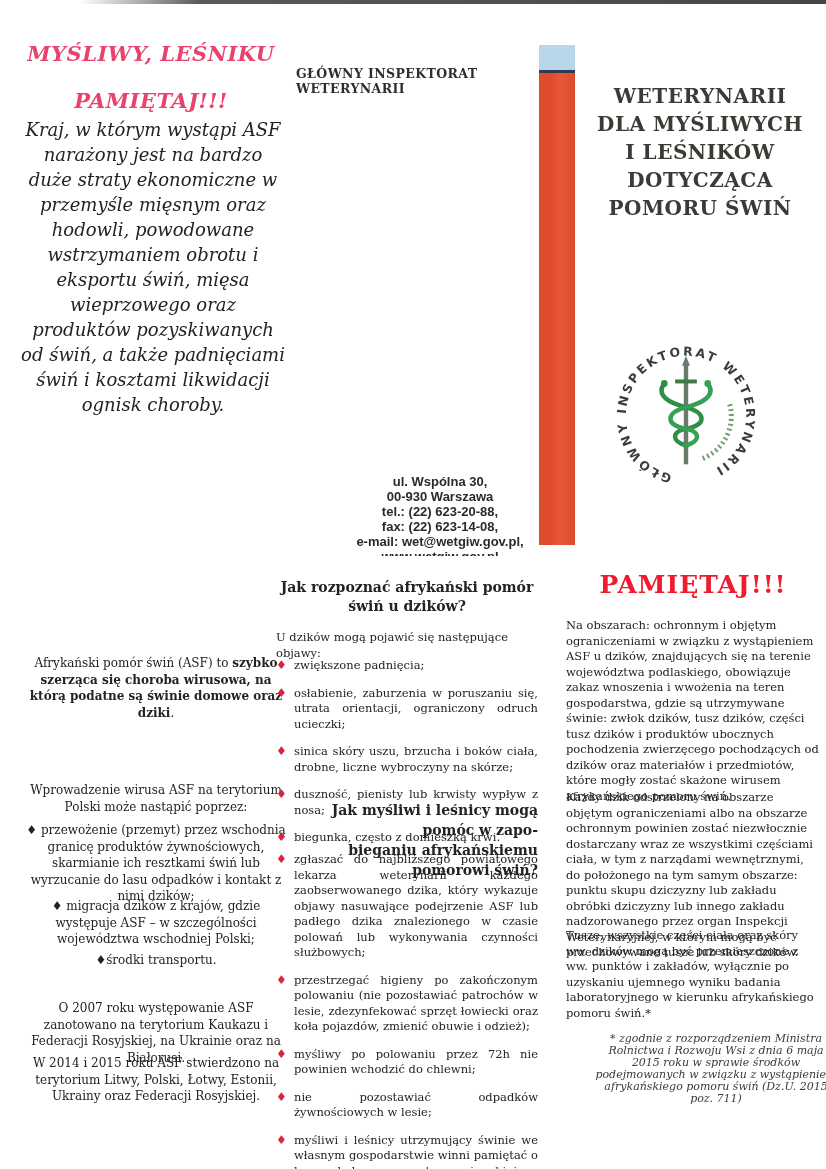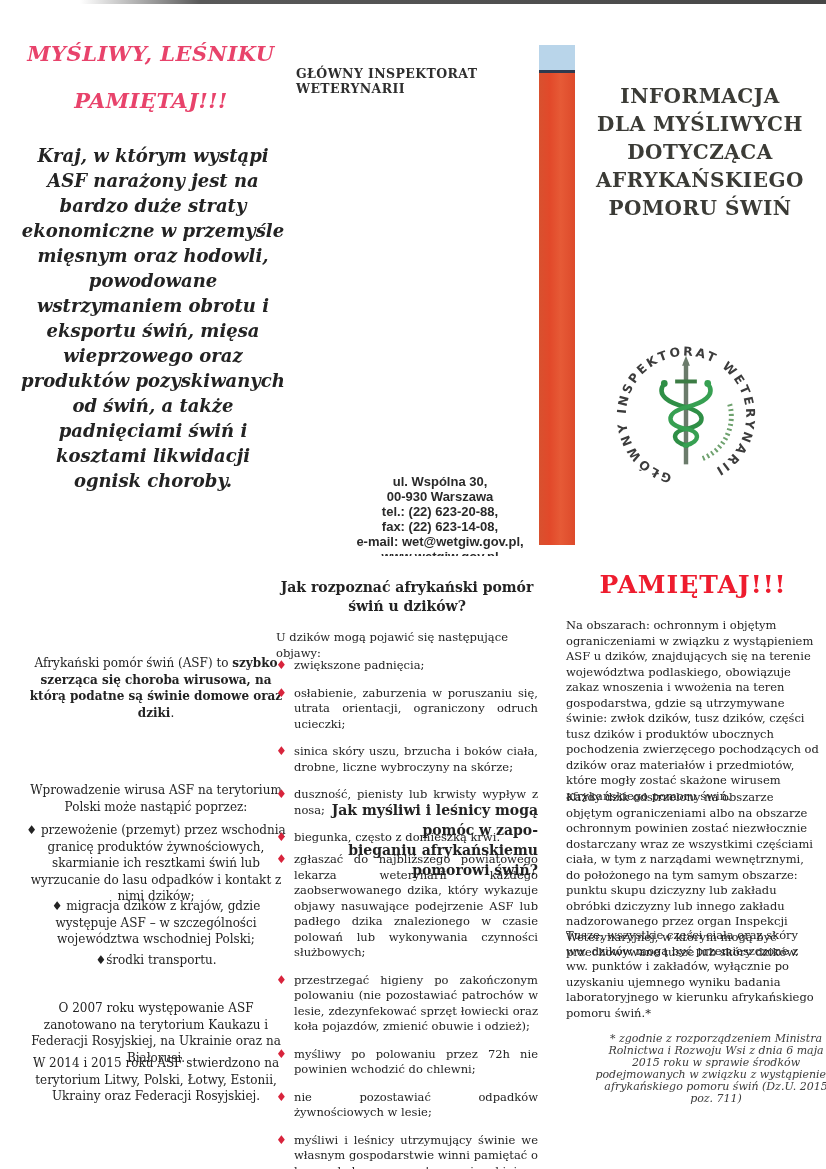--- a/index.html
+++ b/index.html
@@ -13,22 +13,22 @@
     background:linear-gradient(to right, rgba(60,60,60,0) 0px, rgba(60,60,60,0) 80px, rgba(60,60,60,.85) 200px, rgba(50,50,50,.9) 100%);
   }
 
   
   .tl-head{
     position:absolute;left:22px;top:30px;width:258px;text-align:center;
     font-style:italic;font-weight:bold;font-size:21px;line-height:47px;
     letter-spacing:.5px;
   }
   .tl-body{
-    position:absolute;left:20px;top:143px;width:266px;text-align:center;
-    font-style:italic;font-size:18px;line-height:25px;font-weight:bold;
+    position:absolute;left:20px;top:117px;width:266px;text-align:center;
+    font-style:italic;font-size:18px;line-height:25px;
   }
 
   
   .org-name{
     position:absolute;left:296px;top:66px;width:250px;
     font-weight:bold;font-size:12.5px;letter-spacing:.4px;color:#2e2e2e;
   }
   .address{
     position:absolute;left:330px;top:462px;width:220px;height:82px;overflow:hidden;
     text-align:center;font-family:"Liberation Sans",sans-serif;
@@ -93,24 +93,24 @@
     <div>e-mail: wet@wetgiw.gov.pl,</div>
     <div>www.wetgiw.gov.pl</div>
   </div>
 
   <div class="spine">
     <div class="cap"></div>
     <div class="bar"></div>
   </div>
 
   <div class="tr-title">
-    <div>INFORMACJA</div>
+    <div>WETERYNARII</div>
     <div>DLA MYŚLIWYCH</div>
+    <div>I LEŚNIKÓW</div>
     <div>DOTYCZĄCA</div>
-    <div>AFRYKAŃSKIEGO</div>
     <div>POMORU ŚWIŃ</div>
   </div>
 
   <div class="seal">
     <svg viewBox="0 0 150 150" width="148" height="148">
       <defs>
         <path id="sealCircle" d="M 75 136 A 61 61 0 1 1 75 14 A 61 61 0 1 1 75 136"></path>
       </defs>
 
       <path d="M92 118 A46 46 0 0 0 119 62" fill="none" stroke="#4a8a4a" stroke-width="5" stroke-dasharray="2 3" opacity="0.8"></path>

